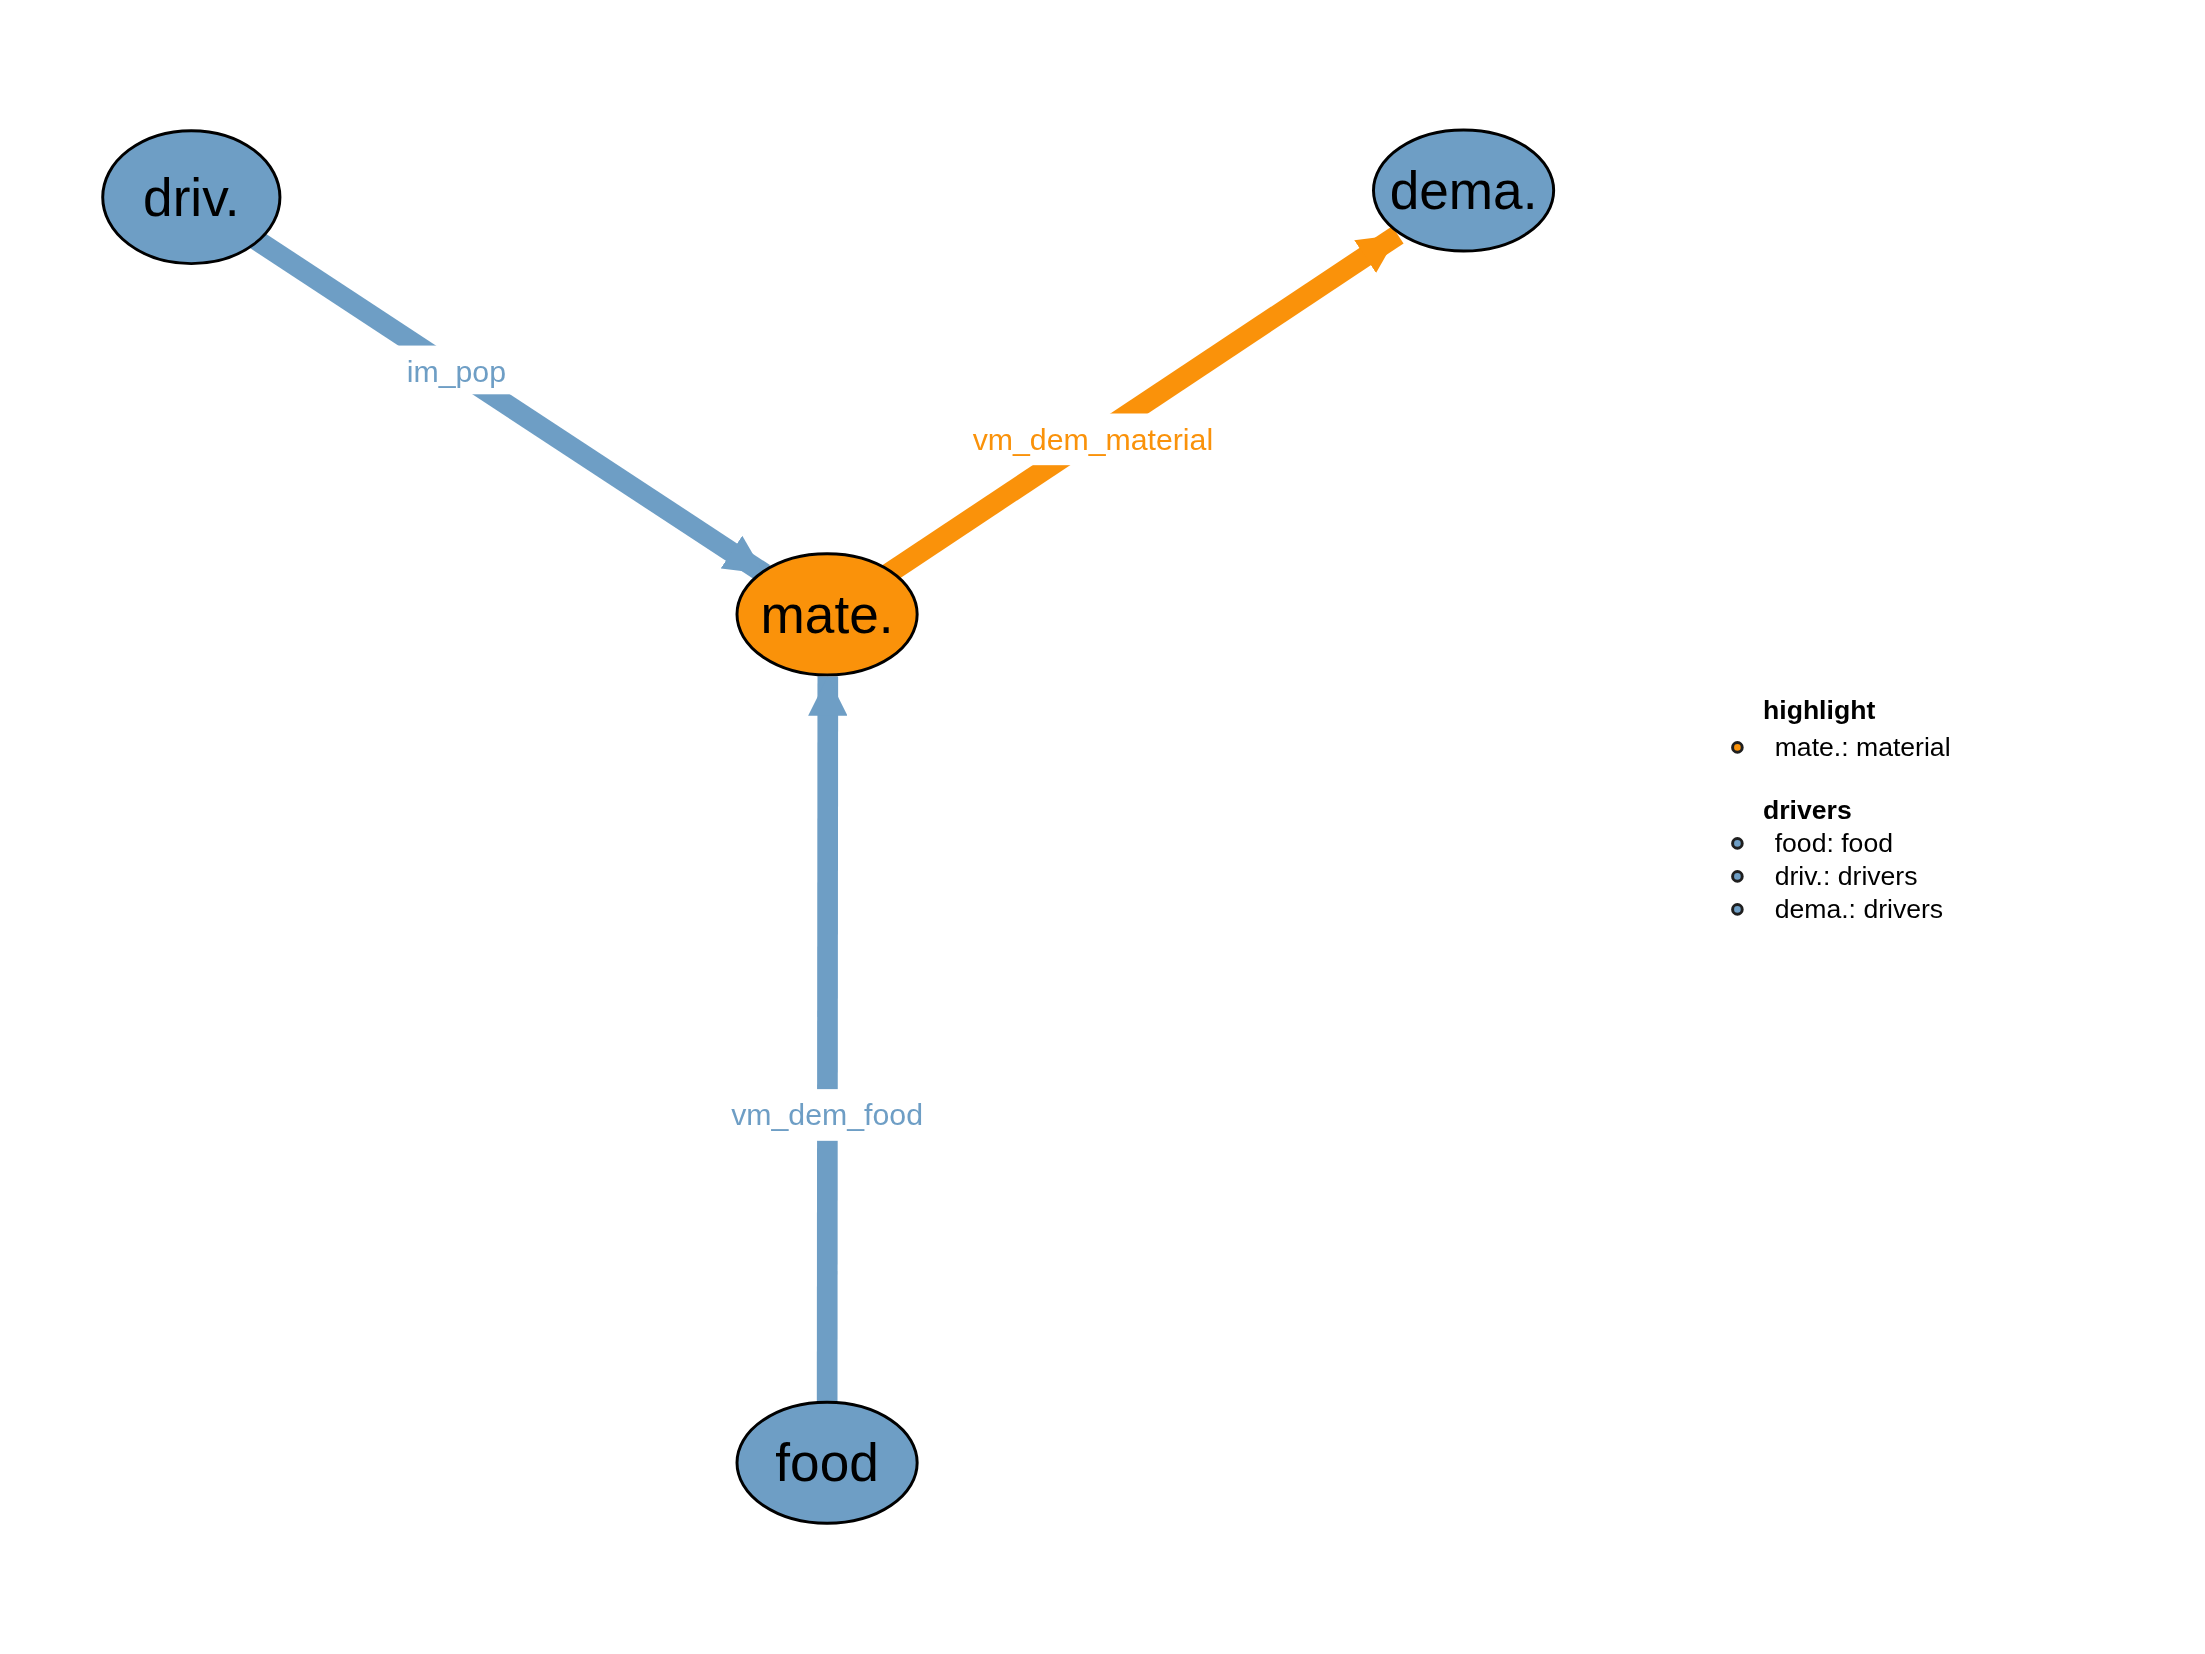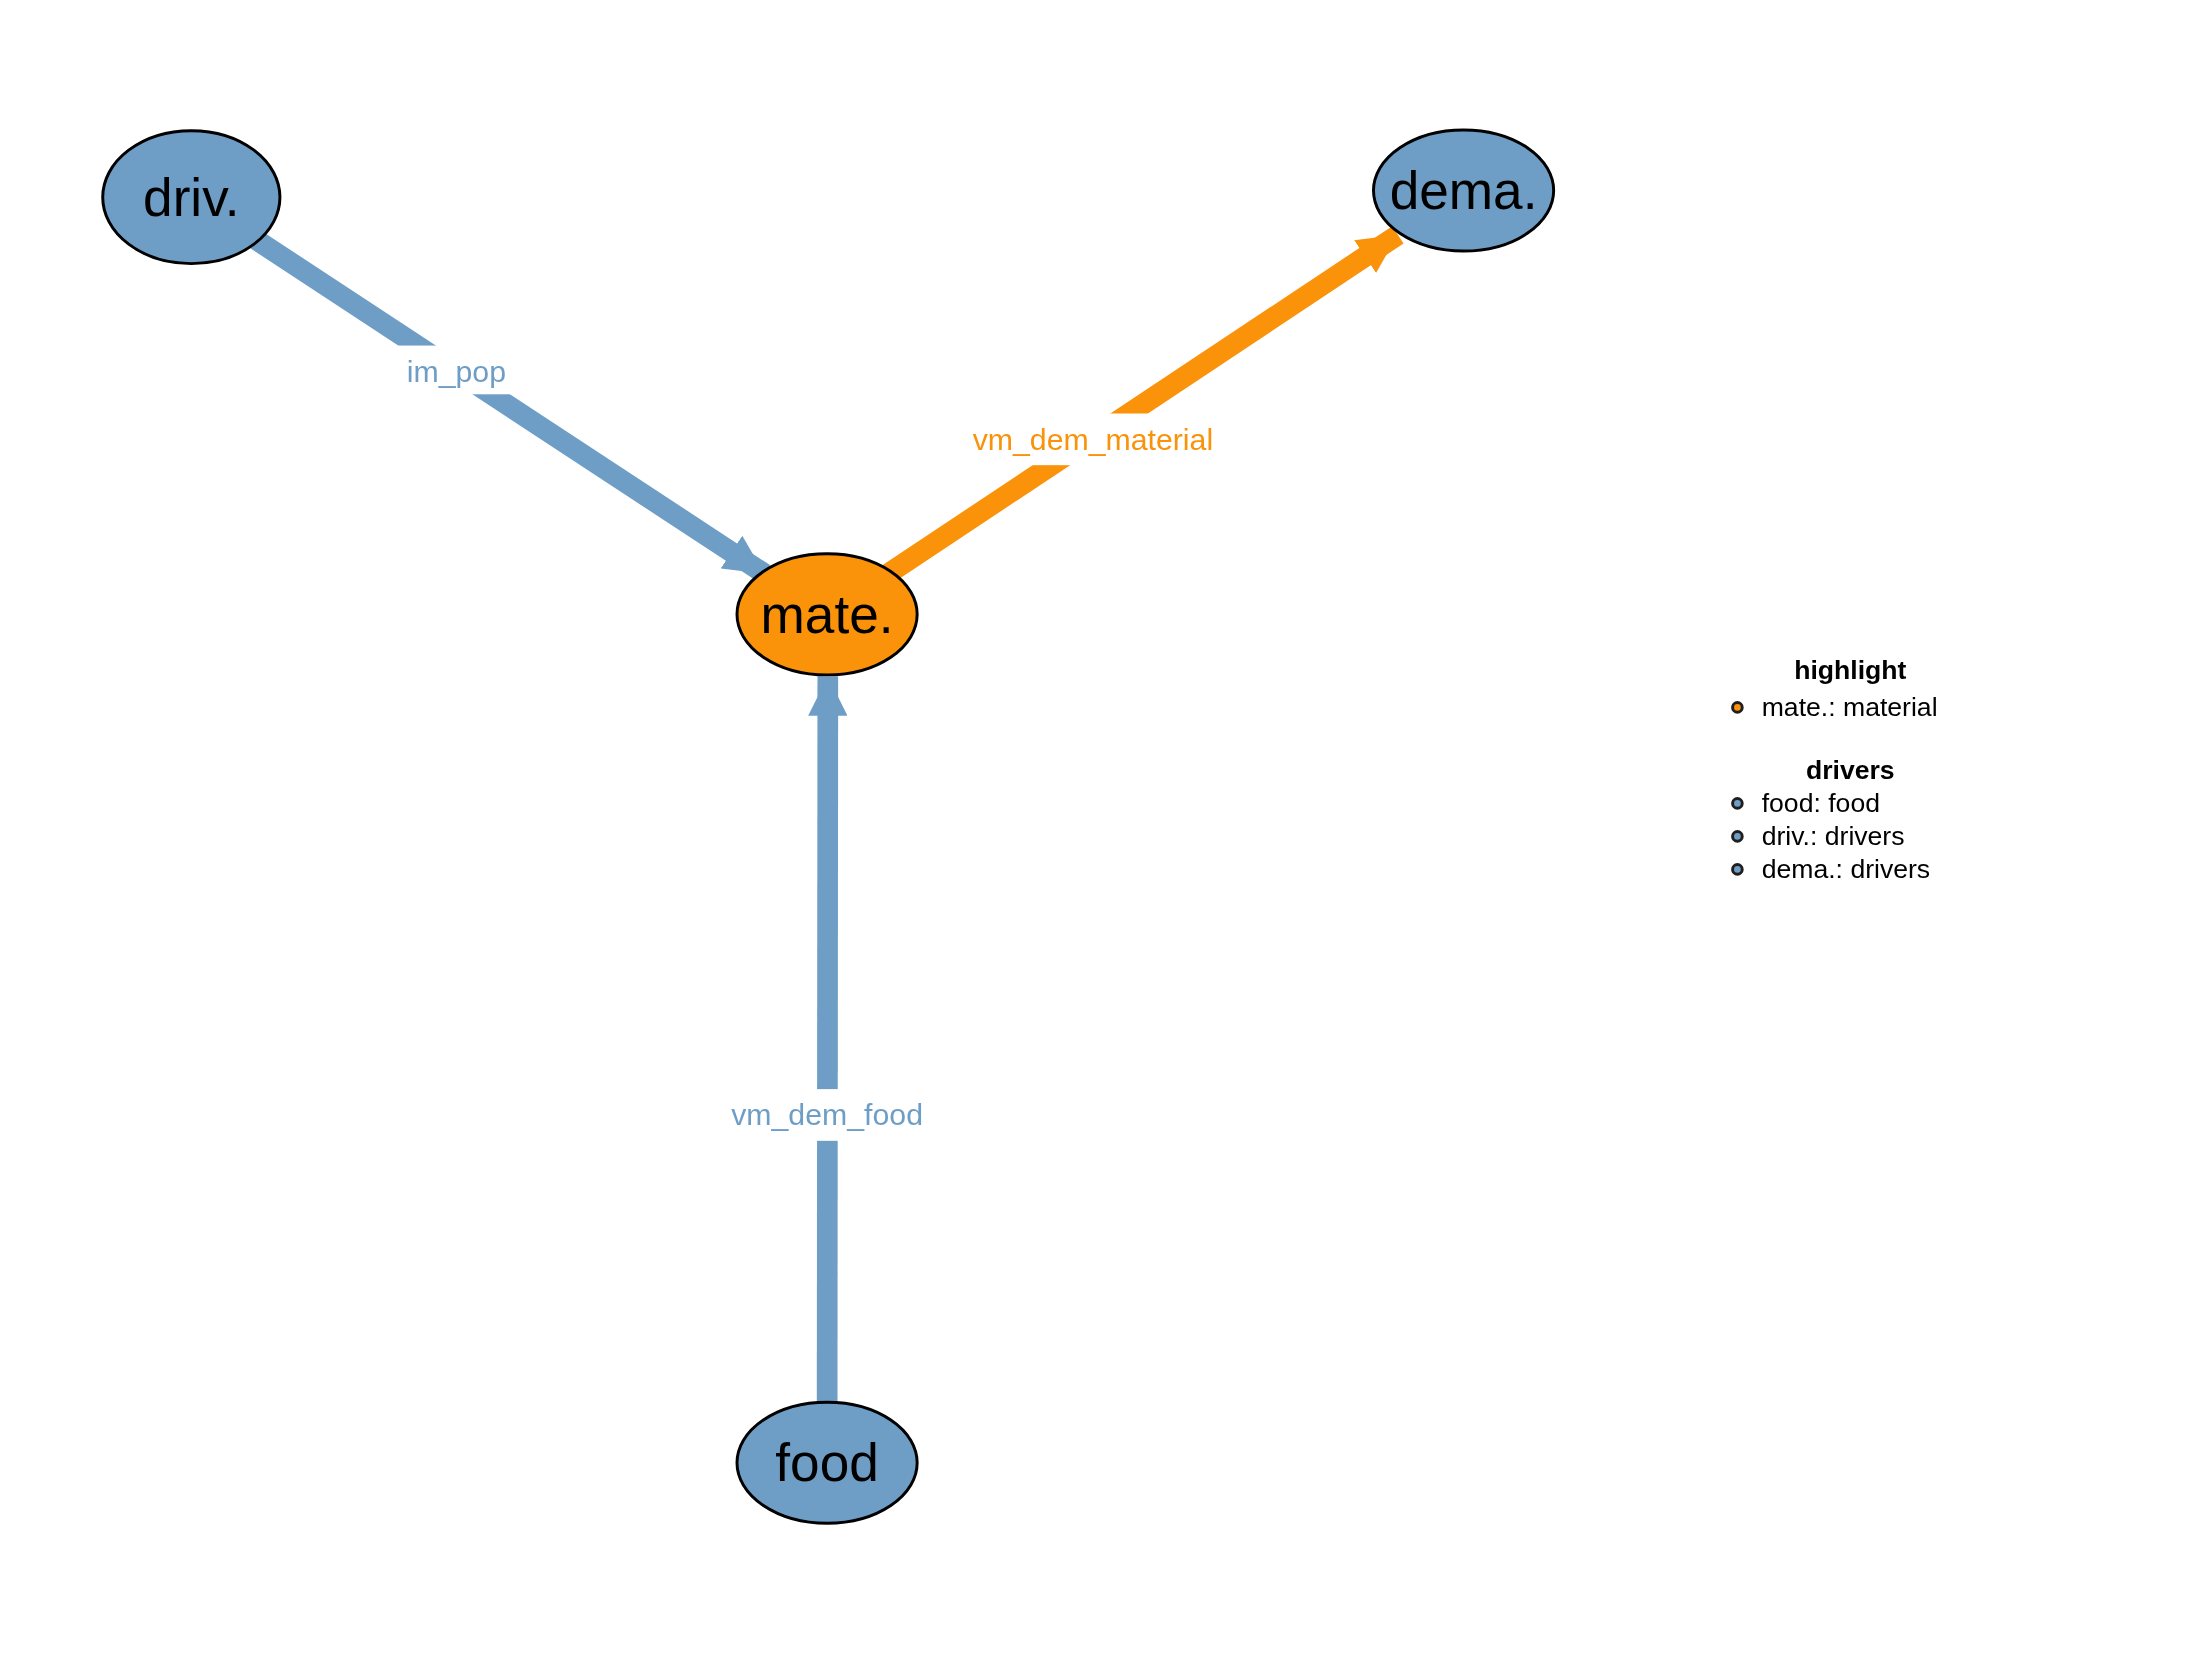--- a/index.html
+++ b/index.html
@@ -29,40 +29,39 @@
     dominant-baseline: central;
   }
   .edge-label {
     font-size: 41px;
     text-anchor: middle;
     dominant-baseline: central;
   }
   #legend {
     position: absolute;
     left: 1724px;
-    top: 654px;
+    top: 694px;
     font-size: 26.6px;
     color: #000000;
     white-space: nowrap;
-    text-align: center;
   }
   .lg-title {
     font-weight: bold;
     height: 33px;
     line-height: 33px;
     padding-left: 39px;
   }
   .lg-item {
     height: 33px;
     display: flex;
     align-items: center;
     padding-left: 5.9px;
   }
   .lg-item svg { flex: 0 0 auto; }
-  .lg-label { margin-left: 17px; }
+  .lg-label { margin-left: 30px; }
   .mt5  { margin-top: 3.7px; }
   .lg-gap { height: 30px; }
 </style>
 </head>
 <body>
 
 <div id="stage">
 
   <svg id="graph-svg" width="2205" height="1654" viewBox="0 0 2986 2240">
     <defs>

